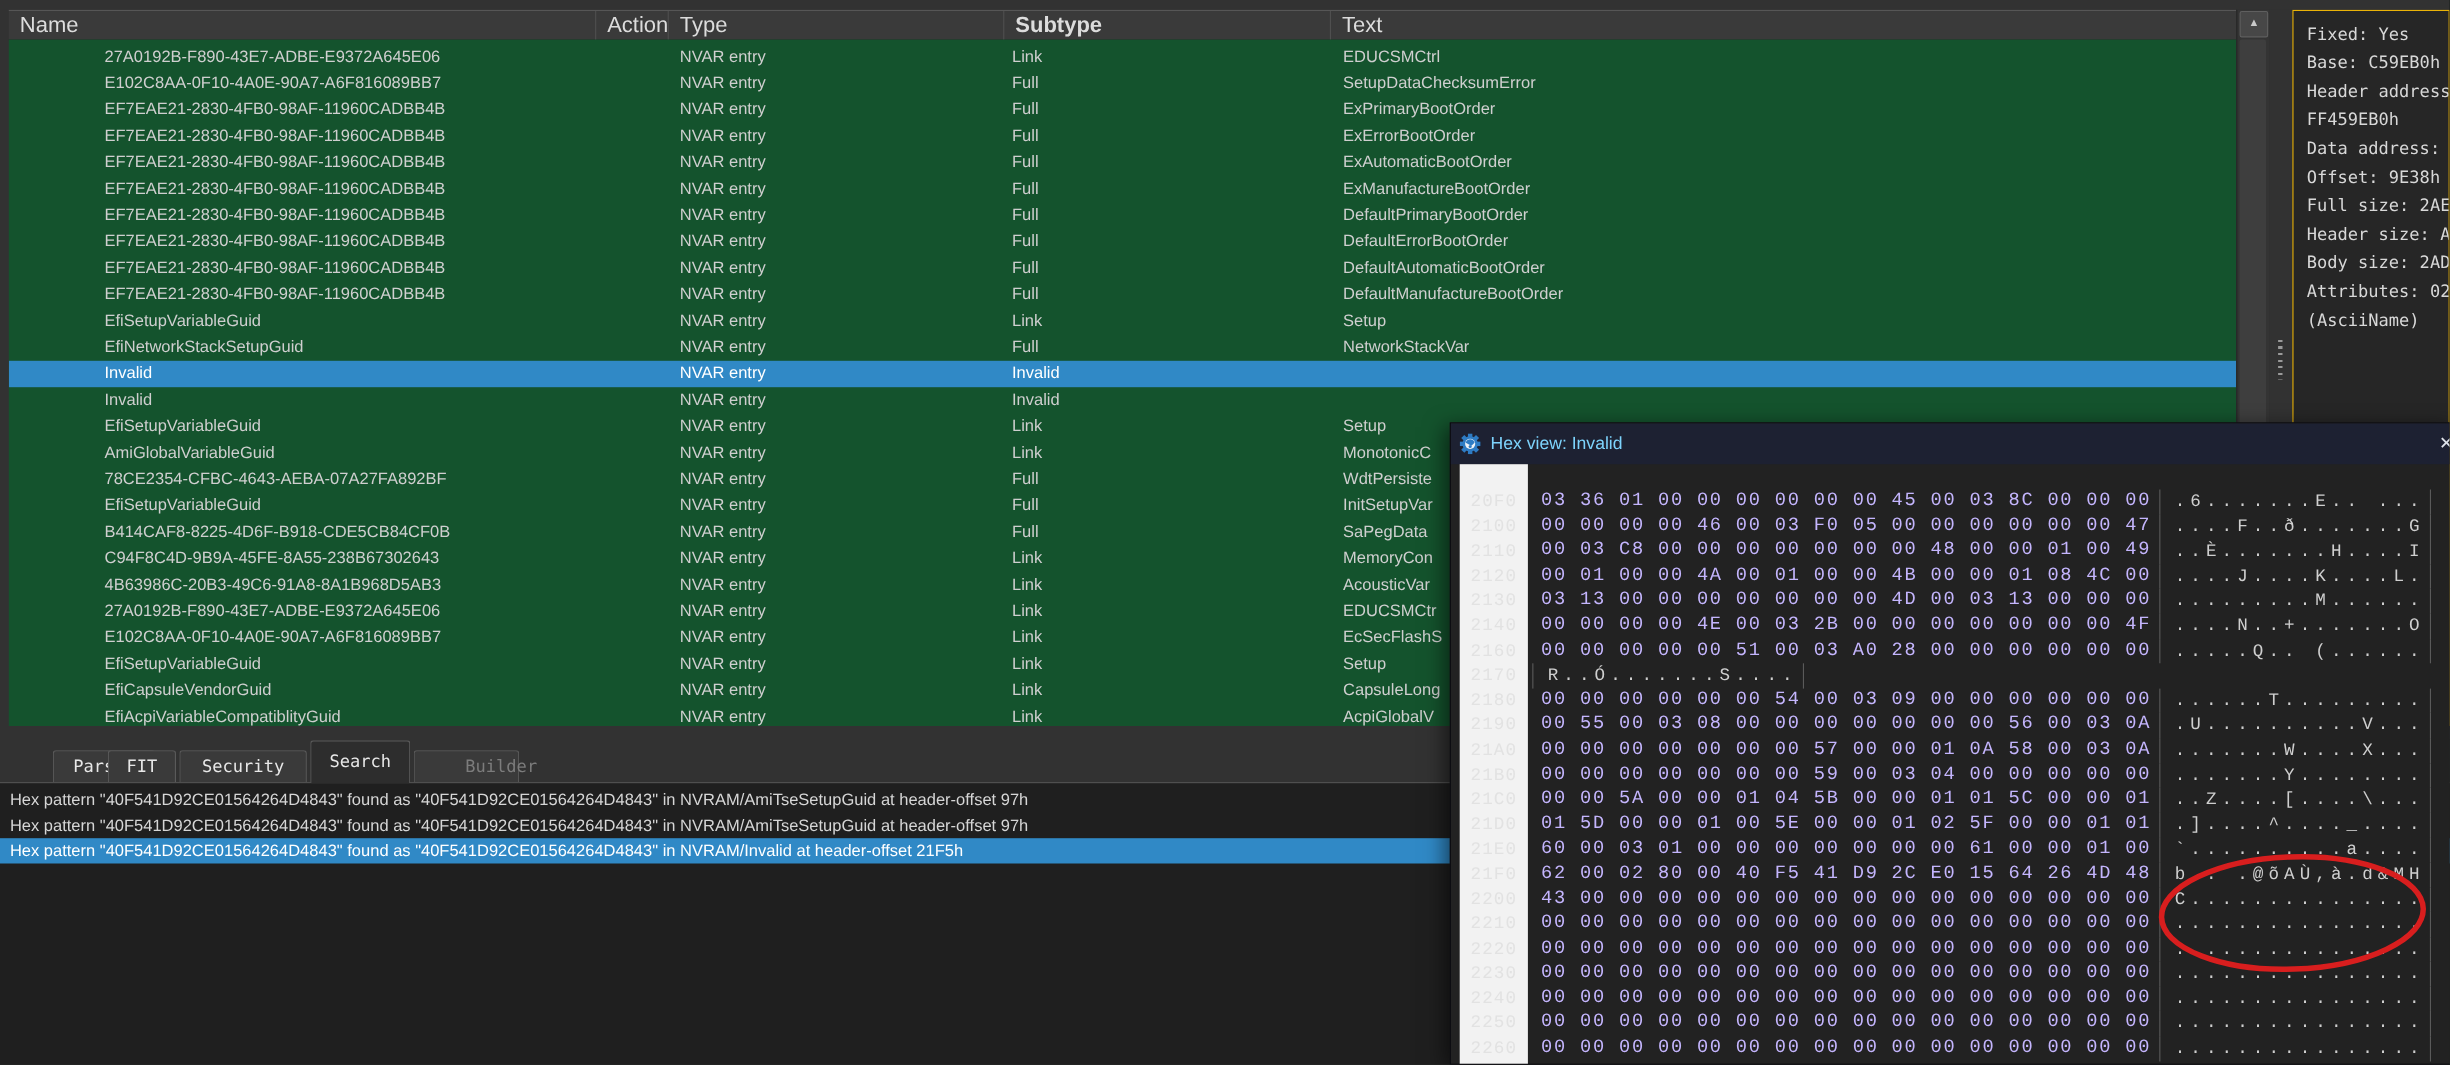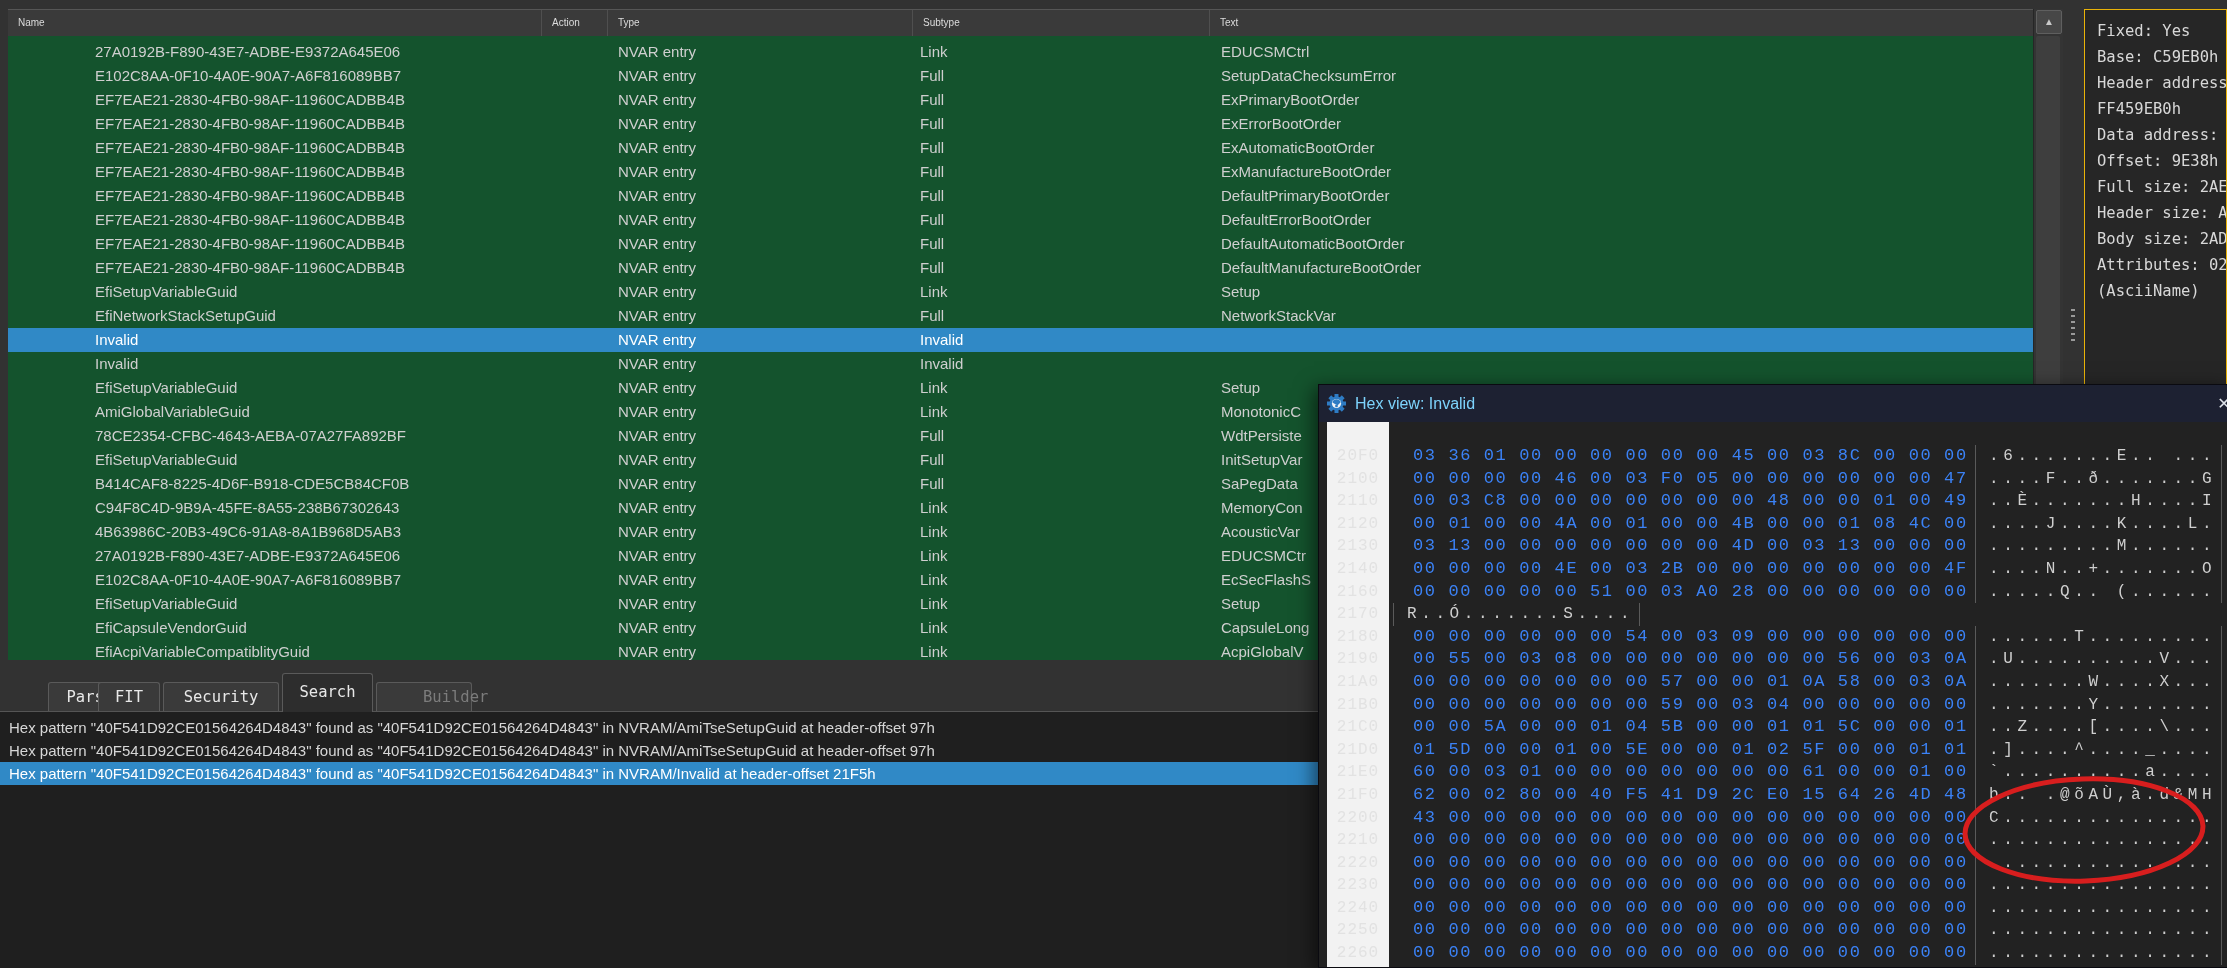--- a/index.html
+++ b/index.html
@@ -3,21 +3,21 @@
 <meta charset="utf-8">
 <style>
   html,body{margin:0;padding:0;background:#1a1a1a;}
   #canvas{position:relative;width:2227px;height:968px;background:#323232;overflow:hidden;
           font-family:"Liberation Sans",sans-serif;-webkit-font-smoothing:antialiased;}
 
   
   #tree-header{position:absolute;left:8px;top:9px;width:2025px;height:26px;background:#3a3a3a;
                border-top:1px solid #565656;border-bottom:1px solid #242424;}
   .hcell{position:absolute;top:0;height:26px;line-height:26px;padding-left:10px;box-sizing:border-box;
-         color:#dcdcdc;font-size:10px;border-right:1px solid #4f4f4f;white-space:nowrap;overflow:hidden;}
+         color:#dcdcdc;font-size:20px;border-right:1px solid #4f4f4f;white-space:nowrap;overflow:hidden;}
   #tree-rows{position:absolute;left:8px;top:36px;width:2025px;height:624px;background:#14532d;overflow:hidden;}
   .trow{position:relative;height:24px;line-height:24px;font-size:15px;color:#cfcfcf;white-space:nowrap;}
   .trow.selected{background:#3089c6;color:#ffffff;}
   .trow span{position:absolute;top:0;}
   .t-name{left:87px;}
   .t-type{left:610px;}
   .t-sub{left:912px;}
   .t-text{left:1213px;}
   .rows-pad{height:4px;}
 
@@ -59,37 +59,37 @@
   #hexwin{position:absolute;left:1318px;top:384px;width:915px;height:584px;background:#222222;
           border:1px solid #0a0a10;box-shadow:-4px 4px 18px rgba(0,0,0,0.55);box-sizing:border-box;}
   #hextitle{position:absolute;left:0;top:0;width:100%;height:37px;background:#1d2132;display:flex;align-items:center;}
   #hextitle .ttl{margin-left:9px;font-size:16px;color:#7dd3fc;white-space:nowrap;}
   #hexclose{position:absolute;left:894px;top:8px;width:22px;height:22px;color:#dfe3ea;font-size:16px;
             line-height:22px;text-align:center;}
   #hexgutter{position:absolute;left:8px;top:37px;width:62px;bottom:0;background:#f2f2f2;}
   #hex-rows{position:absolute;left:8px;top:60px;width:900px;}
   .hexrow{display:flex;height:22.6px;line-height:22.6px;font-family:"Liberation Mono",monospace;white-space:pre;}
   .hx-addr{width:62px;flex:0 0 62px;text-align:center;font-size:16px;color:#e2e2e2;letter-spacing:1px;}
-  .hx-bytes{flex:0 0 558px;margin-left:24px;font-size:17px;letter-spacing:1.6px;color:#3b82f6;overflow:hidden;}
+  .hx-bytes{flex:0 0 558px;margin-left:12px;font-size:17px;letter-spacing:1.6px;color:#c4b5fd;overflow:hidden;}
   .hx-ascii{flex:0 0 232px;margin-left:4px;padding-left:13px;border-left:1px solid #5a5a5a;
             border-right:1px solid #5a5a5a;font-size:16px;letter-spacing:4.6px;color:#cfcfcf;overflow:hidden;}
 
   
   #annotation{position:absolute;left:1956px;top:770px;width:256px;height:122px;pointer-events:none;}
 </style>
 </head>
 <body>
 
 <div id="canvas">
 
   <div id="tree-header">
     <div class="hcell" style="left:0;width:534px;">Name</div>
     <div class="hcell" style="left:534px;width:66px;">Action</div>
     <div class="hcell" style="left:600px;width:305px;">Type</div>
-    <div class="hcell" style="left:905px;width:297px;">Subtype</div>
+    <div class="hcell" style="left:905px;width:297px;font-weight:bold;">Subtype</div>
     <div class="hcell" style="left:1202px;width:823px;border-right:none;">Text</div>
   </div>
 
   <div id="tree-rows">
     <div class="rows-pad"></div>
   <div class="trow">
         <span class="t-name">27A0192B-F890-43E7-ADBE-E9372A645E06</span>
         <span class="t-type">NVAR entry</span>
         <span class="t-sub">Link</span>
         <span class="t-text">EDUCSMCtrl</span>

